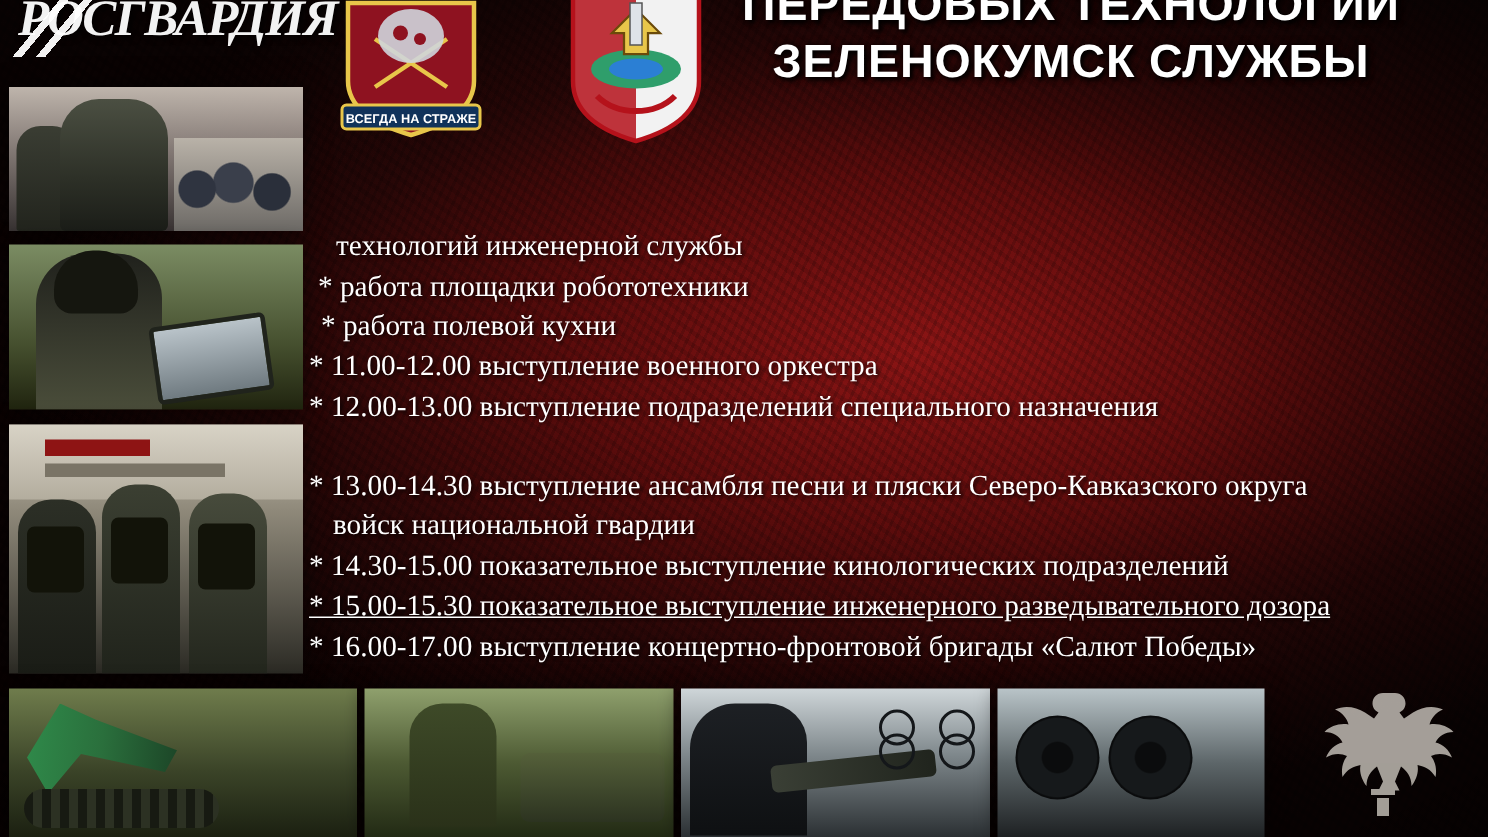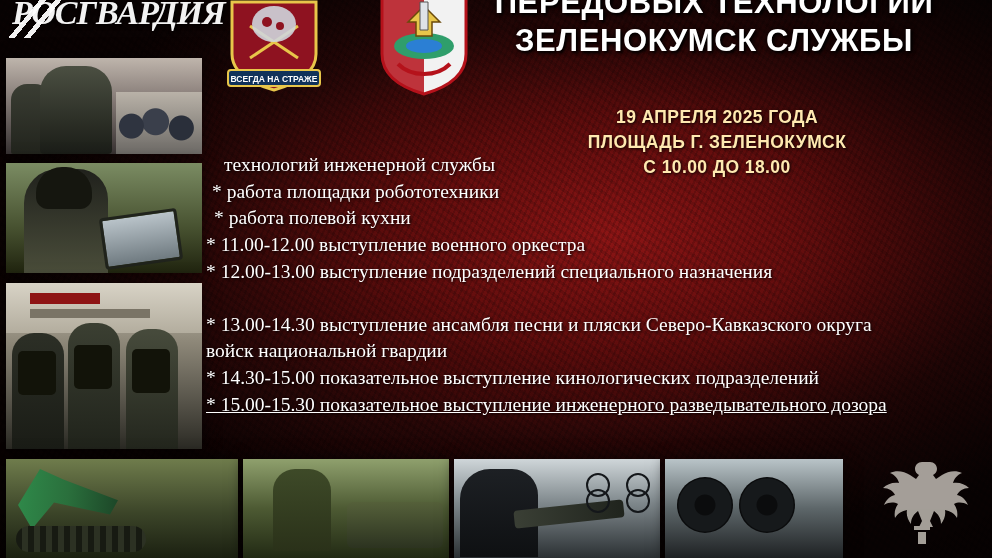--- a/index.html
+++ b/index.html
@@ -370,31 +370,27 @@
       <path d="M48 10 c-4 0 -7 3 -7 7 c0 3 2 5 4 6 l-3 4 l-6 -4 c-6 -4 -14 -5 -20 -2 c5 2 8 6 9 10 c-6 -1 -12 1 -16 5 c6 0 10 3 12 7 c-5 1 -9 5 -11 10 c5 -3 10 -3 14 -1 c-3 4 -4 9 -3 14 c3 -5 7 -7 12 -8 c-1 5 1 10 4 14 c0 -6 3 -10 7 -13 l4 10 l-3 6 h14 l-3 -6 l4 -10 c4 3 7 7 7 13 c3 -4 5 -9 4 -14 c5 1 9 3 12 8 c1 -5 0 -10 -3 -14 c4 -2 9 -2 14 1 c-2 -5 -6 -9 -11 -10 c2 -4 6 -7 12 -7 c-4 -4 -10 -6 -16 -5 c1 -4 4 -8 9 -10 c-6 -3 -14 -2 -20 2 l-6 4 l-3 -4 c2 -1 4 -3 4 -6 c0 -4 -3 -7 -7 -7 z"></path>
       <path d="M40 74 h16 v4 h-16 z M44 80 h8 v12 h-8 z"></path>
     </g>
   </svg>
 
   <div id="headline">
     <div class="line">ПЕРЕДОВЫХ ТЕХНОЛОГИЙ</div>
     <div class="line">ЗЕЛЕНОКУМСК СЛУЖБЫ</div>
   </div>
 
-  <div id="eventinfo">
-    <div>19 АПРЕЛЯ 2025 ГОДА</div>
-    <div>ПЛОЩАДЬ Г. ЗЕЛЕНОКУМСК</div>
-    <div>С 10.00 ДО 18.00</div>
-  </div>
 
   <div id="program">
     <div class="item" style="padding-left:18px;">технологий инженерной службы</div>
     <div class="item" style="padding-left:6px;">* работа площадки робототехники</div>
     <div class="item" style="padding-left:8px;">* работа полевой кухни</div>
     <div class="item" style="padding-left:0px;">* 11.00-12.00 выступление военного оркестра</div>
     <div class="item" style="padding-left:0px;">* 12.00-13.00 выступление подразделений специального назначения</div>
     <div class="item" style="padding-left:0px;margin-top:27px;">* 13.00-14.30 выступление ансамбля песни и пляски Северо-Кавказского округа</div>
-    <div class="item" style="padding-left:0px;">войск национальной гвардии</div>
+    <div class="item" style="padding-left:0px;margin-left:16px;">войск национальной гвардии</div>
     <div class="item" style="padding-left:0px;">* 14.30-15.00 показательное выступление кинологических подразделений</div>
     <div class="item" style="padding-left:0px;text-decoration:underline;">* 15.00-15.30 показательное выступление инженерного разведывательного дозора</div>
+    <div class="item" style="padding-left:0px;">* 16.00-17.00 выступление концертно-фронтовой бригады «Салют Победы»</div>
   </div>
 
 </div>
 
 </body></html>

